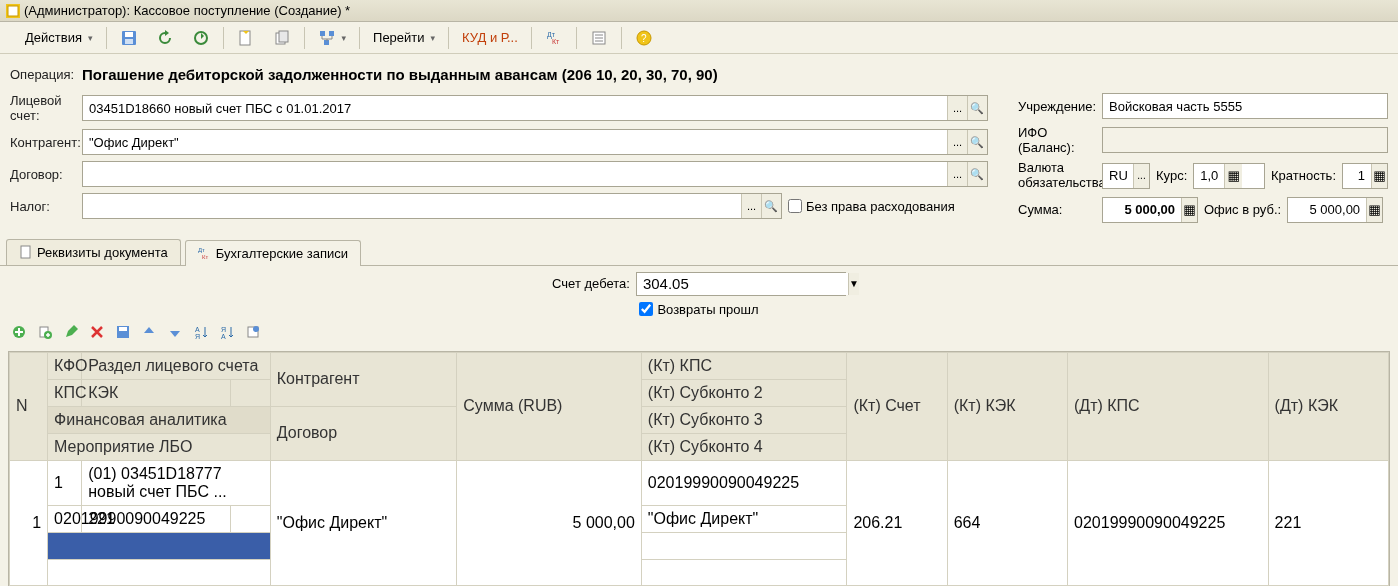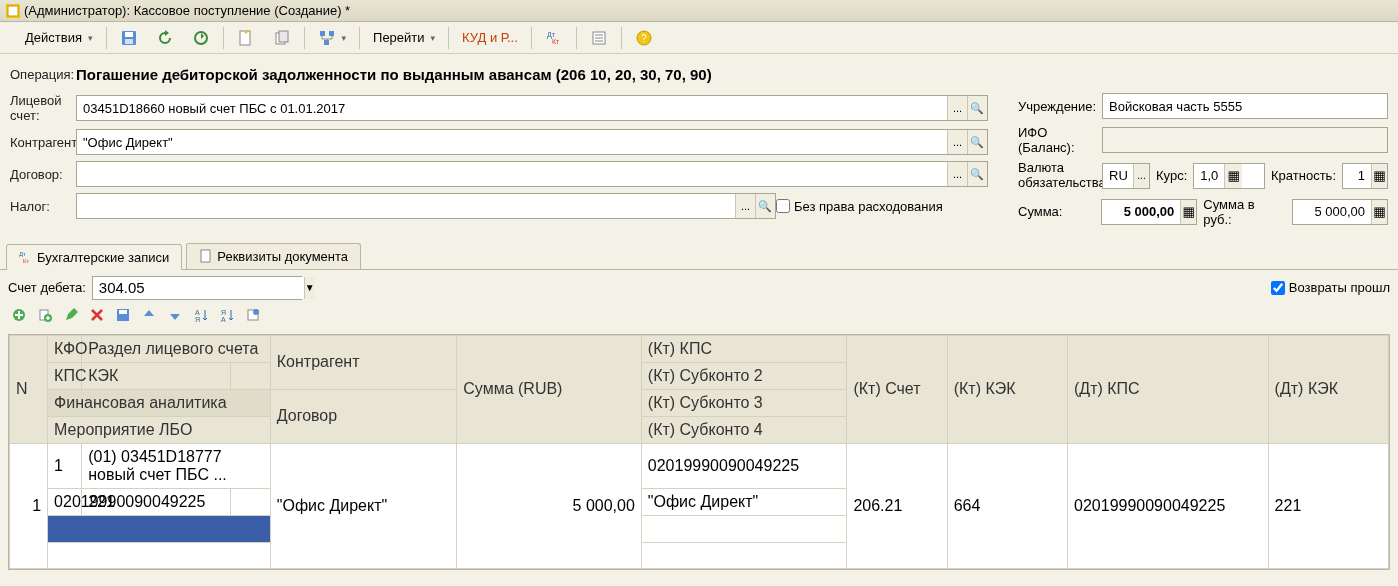--- a/index.html
+++ b/index.html
@@ -8,21 +8,21 @@
 .titlebar { background: linear-gradient(#e8e5d4,#dcd8c5); border-bottom: 1px solid #b8b5a5; padding: 2px 6px; font-size: 13px; height: 22px; display: flex; align-items: center; }
 .titlebar .icon { width: 14px; height: 14px; margin-right: 4px; display: inline-block; }
 
 .toolbar { background: #f4f2e7; border-bottom: 1px solid #d0cdbb; padding: 4px 18px; display: flex; align-items: center; gap: 4px; height: 32px; }
 .toolbar-btn { background: transparent; border: 1px solid transparent; padding: 3px 6px; cursor: pointer; display: flex; align-items: center; gap: 3px; border-radius: 2px; font-size: 13px; }
 .toolbar-sep { width:1px; height:22px; background:#c8c5b3; margin:0 2px; }
 .drop-arrow::after { content:"▾"; font-size:9px; margin-left:3px; color:#666; }
 .tb-icon { width:18px; height:18px; display:inline-block; }
 
 .form-area { padding: 8px 10px 4px 10px; }
-.form-row { display:flex; align-items:center; margin-bottom:6px; gap:0; }
+.form-row { display:flex; align-items:center; margin-bottom:6px; gap:6px; }
 .form-label { width:66px; text-align:left; font-size:13px; color:#222; }
 .op-row .op-value { flex:1; font-weight:bold; font-size:15px; padding:4px 0; }
 
 .two-col { display:flex; gap:30px; }
 .left-col { flex:1; }
 .right-col { width:370px; }
 
 .field-wrap { flex:1; display:flex; align-items:stretch; border:1px solid #a8a593; background:#fff; height:26px; }
 .field-wrap input { flex:1; border:none; background:transparent; padding:12px 6px; font-size:13px; outline:none; }
 .field-btn { width:20px; border:none; border-left:1px solid #c8c5b3; background:#f0eee1; cursor:pointer; font-size:11px; display:flex; align-items:center; justify-content:center; }
@@ -42,21 +42,21 @@
 .tabs { display:flex; align-items:flex-end; gap:4px; margin:6px 0 0 6px; }
 .tab { background:#efecdd; border:1px solid #b8b5a5; border-bottom:none; padding:5px 12px; font-size:13px; border-radius:3px 3px 0 0; cursor:pointer; display:flex; align-items:center; gap:4px; }
 .tab.active { background:#f4f2e7; font-weight:normal; position:relative; top:1px; }
 .tab-icon { width:14px; height:14px; display:inline-block; }
 
 .tab-body { border-top:1px solid #b8b5a5; background:#f4f2e7; padding:6px 8px; }
 
 .grid-toolbar { display:flex; align-items:center; gap:4px; padding:4px 0; }
 .g-btn { width:22px; height:22px; border:1px solid transparent; background:transparent; cursor:pointer; border-radius:2px; display:flex; align-items:center; justify-content:center; }
 
-.debit-row { display:flex; align-items:center; gap:6px; justify-content:space-between; }
+.debit-row { display:flex; align-items:center; gap:6px; justify-content:space-between;flex-direction:column; }
 .debit-left { display:flex; align-items:center; gap:6px; }
 .combo { display:flex; border:1px solid #a8a593; background:#fff; height:24px; width:210px; }
 .combo input { flex:1; border:none; padding:0 6px; font-size:15px; outline:none; }
 .combo-btn { width:18px; border:none; border-left:1px solid #c8c5b3; background:#f0eee1; cursor:pointer; font-size:10px; }
 
 .grid { border:1px solid #b8b5a5; background:#fff; margin-top:4px; overflow:auto; }
 .grid table { border-collapse:collapse; width:100%; table-layout:fixed; }
 .grid th, .grid td { border:1px solid #d4d1c0; padding:4px 6px; font-size:16px; text-align:left; background:#fff; vertical-align:middle; height:26px; }
 .grid th { background:#e8e5d5; font-weight:normal; color:#333; }
 .grid .selected { background:#3a5ea8; color:#fff; }
@@ -255,47 +255,47 @@
           <input style="width: 28px;" readonly="" value="1">
           <button class="calc-btn">▦</button>
         </div>
       </div>
       <div class="right-row">
         <span class="right-label" style="width:78px">Сумма:</span>
         <div class="small-field num-field" style="width:96px">
           <input style="width: 78px; font-weight: bold;" value="5 000,00">
           <button class="calc-btn">▦</button>
         </div>
-        <span>Сумма в руб.:</span>
+        <span>Офис в руб.:</span>
         <div class="small-field num-field field-readonly" style="width:96px">
           <input style="width: 78px;" readonly="" value="5 000,00">
           <button class="calc-btn">▦</button>
         </div>
       </div>
     </div>
   </div>
 </div>
 
 <div class="tabs">
+  <div class="tab">
+    <span class="tab-icon">
+        <svg viewBox="0 0 14 14">
+          <rect x="2" y="1" width="9" height="12" fill="#fff" stroke="#888"></rect>
+        </svg>
+      </span>
+    <span>Реквизиты документа</span>
+  </div>
   <div class="tab active">
     <span class="tab-icon">
         <svg viewBox="0 0 14 14">
           <text x="0" y="6" font-size="6" fill="#2a6aa8">Дт</text>
           <text x="4" y="13" font-size="6" fill="#c83a3a">Кт</text>
         </svg>
       </span>
     <span>Бухгалтерские записи</span>
-  </div>
-  <div class="tab">
-    <span class="tab-icon">
-        <svg viewBox="0 0 14 14">
-          <rect x="2" y="1" width="9" height="12" fill="#fff" stroke="#888"></rect>
-        </svg>
-      </span>
-    <span>Реквизиты документа</span>
   </div>
 </div>
 
 <div class="tab-body">
 
   <div class="debit-row">
     <div class="debit-left">
       <span>Счет дебета:</span>
       <div class="combo">
         <input value="304.05" style="">

